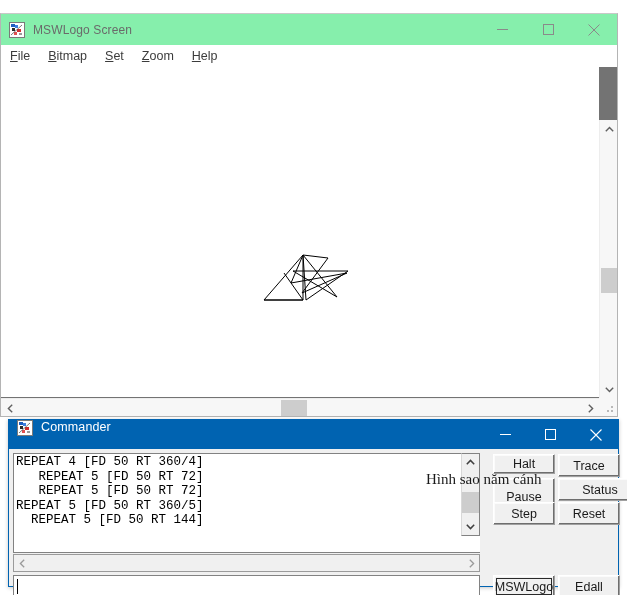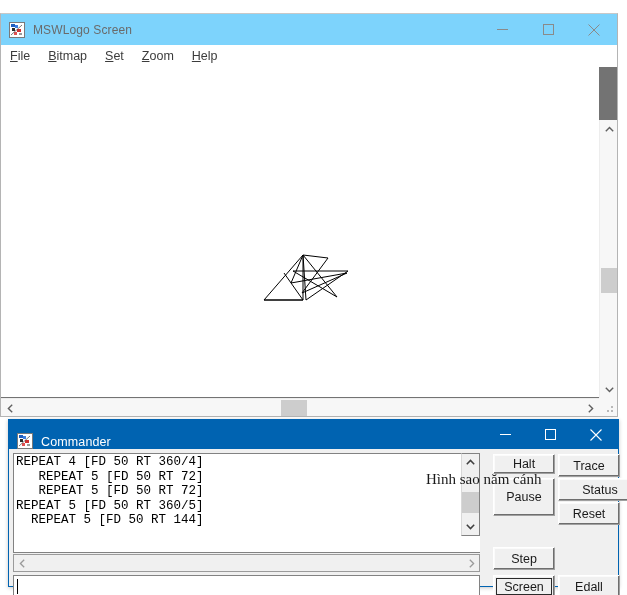--- a/index.html
+++ b/index.html
@@ -24,21 +24,21 @@
     width: 618px;
     height: 404px;
     background: #ffffff;
     border: 1px solid #b4b4b4;
     border-top: 1px solid #c8c8c8;
     box-sizing: border-box;
   }
 
   #main-titlebar {
     height: 31px;
-    background: #7dd3fc;
+    background: #86efac;
     display: flex;
     align-items: center;
     position: relative;
   }
 
   .app-icon {
     width: 16px;
     height: 16px;
     margin-left: 8px;
     margin-right: 8px;
@@ -192,21 +192,21 @@
     background: #f0f0f0;
     box-sizing: border-box;
     border: 1px solid #0063b1;
     box-shadow: 0 1px 4px rgba(0,0,0,0.22);
   }
 
   #commander-titlebar {
     height: 29px;
     background: #0063b1;
     display: flex;
-    align-items: flex-end;
+    align-items: flex-start;
     position: relative;
   }
   #commander-titlebar .title-text {
     color: #ffffff;
     font-size: 12.5px;
   }
   #commander-window-controls {
     position: absolute;
     right: 0;
     top: 0;
@@ -323,21 +323,21 @@
     color: #1a1a1a;
     display: flex;
     align-items: center;
     justify-content: center;
     box-sizing: border-box;
   }
   #btn-halt    { left: 484px; top: 5px;   width: 62px; height: 20px; }
   #btn-trace   { left: 549px; top: 5px;   width: 62px; height: 23px; }
   #btn-pause   { left: 484px; top: 29px;  width: 62px; height: 38px; }
   #btn-status  { left: 549px; top: 29px;  width: 84px; height: 23px; }
-  #btn-step    { left: 484px; top: 53px;  width: 62px; height: 23px; margin-top: 45px; }
+  #btn-step    { left: 484px; top: 53px;  width: 62px; height: 23px; }
   #btn-reset   { left: 549px; top: 53px;  width: 62px; height: 23px; }
   #btn-execute { left: 484px; top: 126px; width: 62px; height: 23px;
                  box-shadow: inset -1px -1px 0 #6e6e6e, inset 1px 1px 0 #fbfbfb,
                              inset 0 0 0 2px #f0f0f0, inset 0 0 0 3px #2a2a2a; }
   #btn-edall   { left: 549px; top: 126px; width: 62px; height: 23px; }
   #btn-execute span { position: relative; top: 0; }
 </style>
 </head>
 <body>
 
@@ -521,17 +521,17 @@
       <div id="command-caret"></div>
     </div>
 
     <div class="cmd-btn" id="btn-halt">Halt</div>
     <div class="cmd-btn" id="btn-trace">Trace</div>
     <div class="cmd-btn" id="btn-pause">Pause</div>
     <div class="cmd-btn" id="btn-status">Status</div>
     <div class="cmd-btn" id="btn-step">Step</div>
     <div class="cmd-btn" id="btn-reset">Reset</div>
     <div class="cmd-btn" id="btn-execute">
-        <span>Screen</span>
+        <span>MSWLogo</span>
       </div>
     <div class="cmd-btn" id="btn-edall">Edall</div>
   </div>
 </div>
 
 </body></html>

